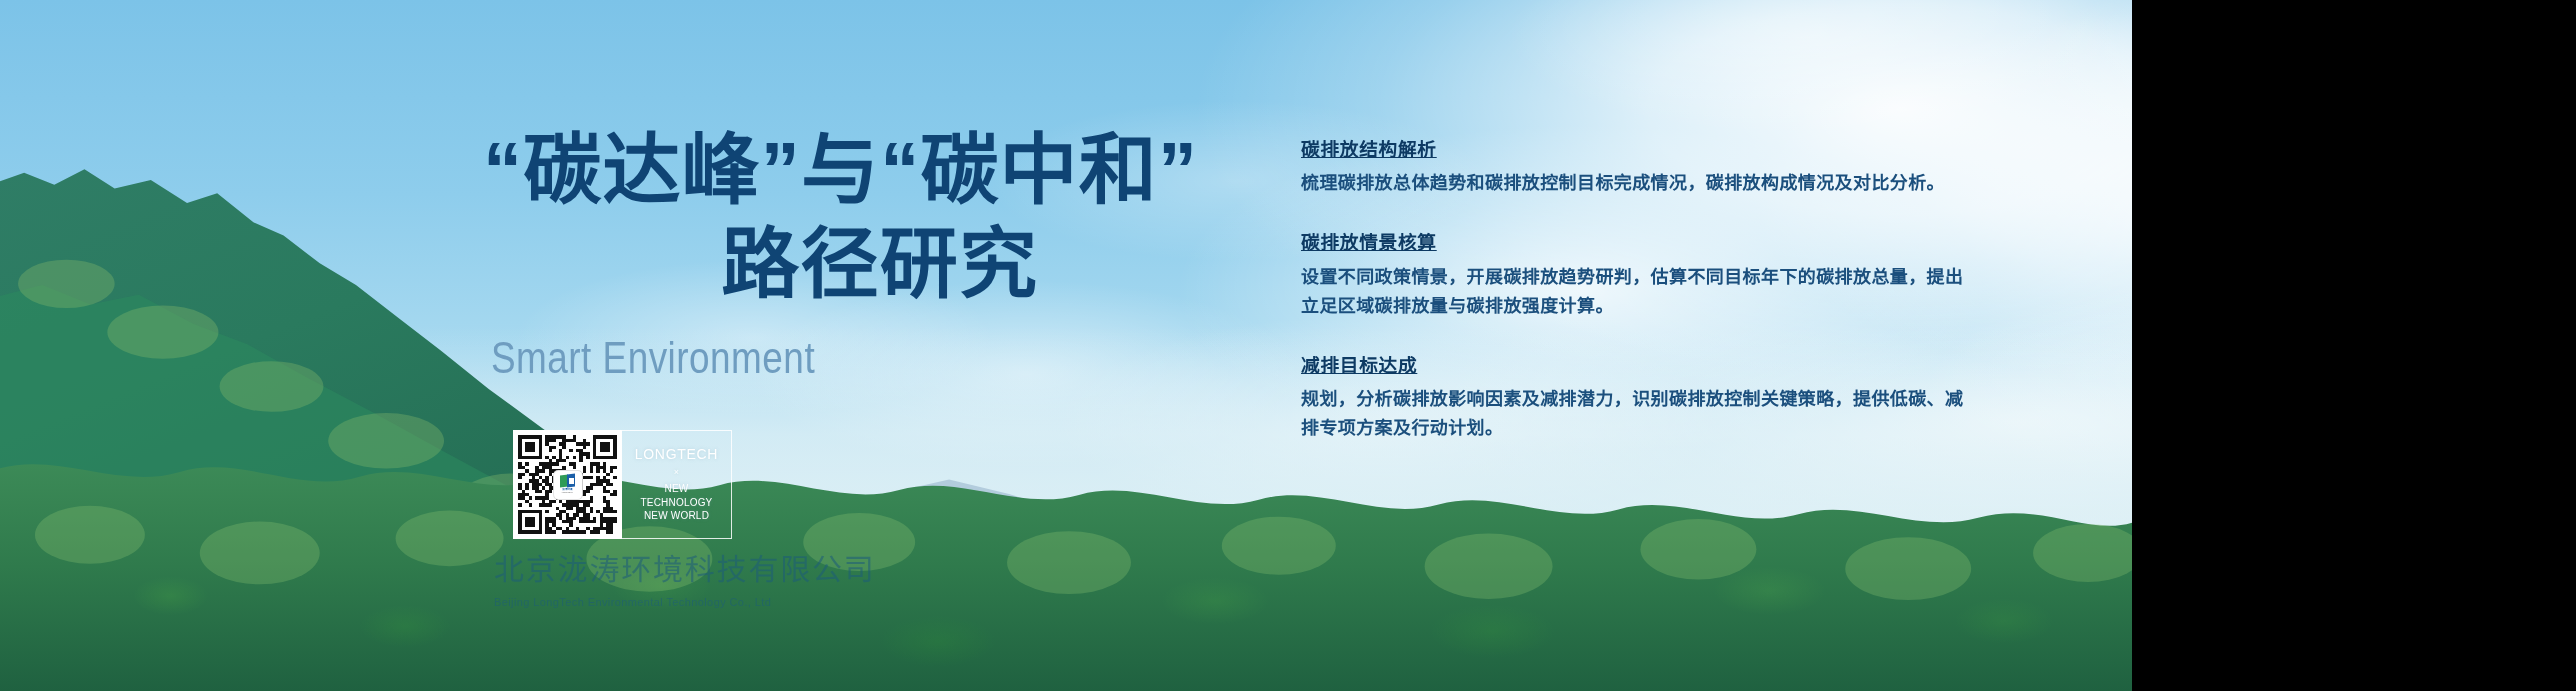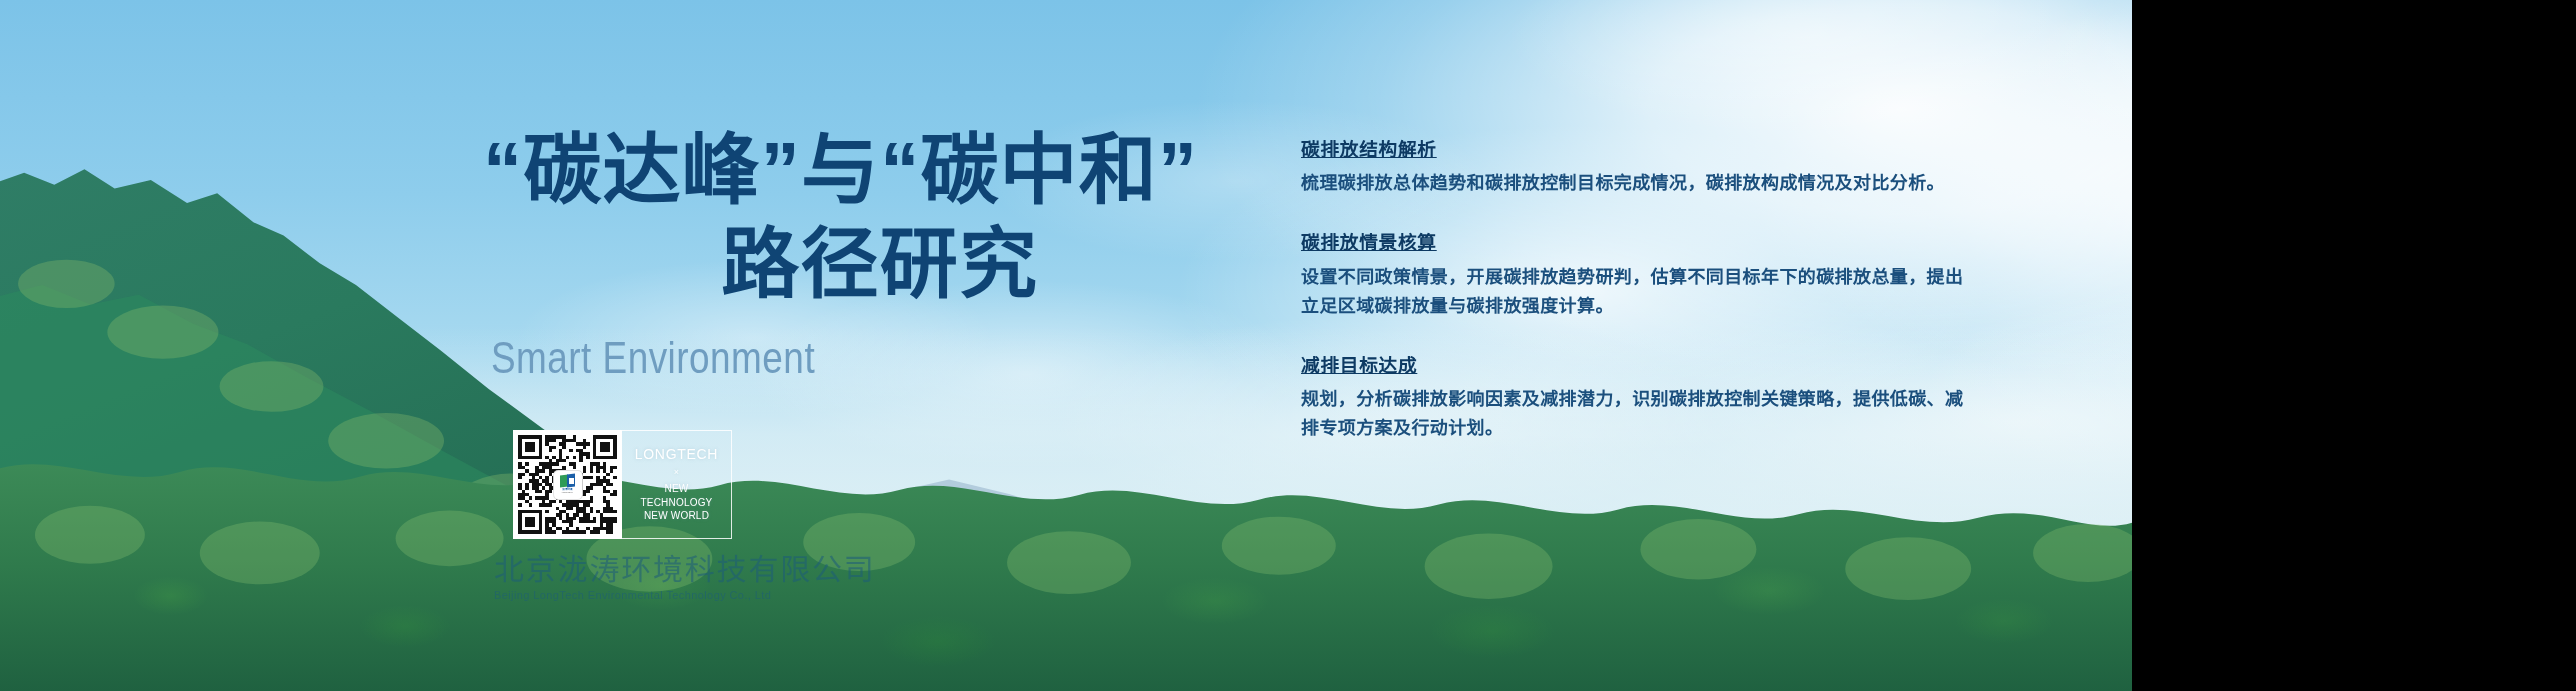--- a/index.html
+++ b/index.html
@@ -174,21 +174,21 @@
   
   .company{
     position:absolute; left:494px; top:554px; width:543px;
     color:#1c5d7a; opacity:.55;
   }
   .company .cn{
     font-size:30px; font-weight:400; letter-spacing:1.8px; line-height:1.05;
     white-space:nowrap;
   }
   .company .en{
-    font-size:11px; letter-spacing:0.4px; margin-top:3px; white-space:nowrap;
+    font-size:11px; letter-spacing:0.4px; margin-top:10px; white-space:nowrap;
   }
 
   
   .info-col{
     position:absolute; left:1301px; top:138px; width:893px;
   }
   .info-block{ margin-bottom:33px; }
   .info-block:last-child{ margin-bottom:17px; }
   .info-h{
     font-size:18.7px; font-weight:700; color:#0d3a63;

